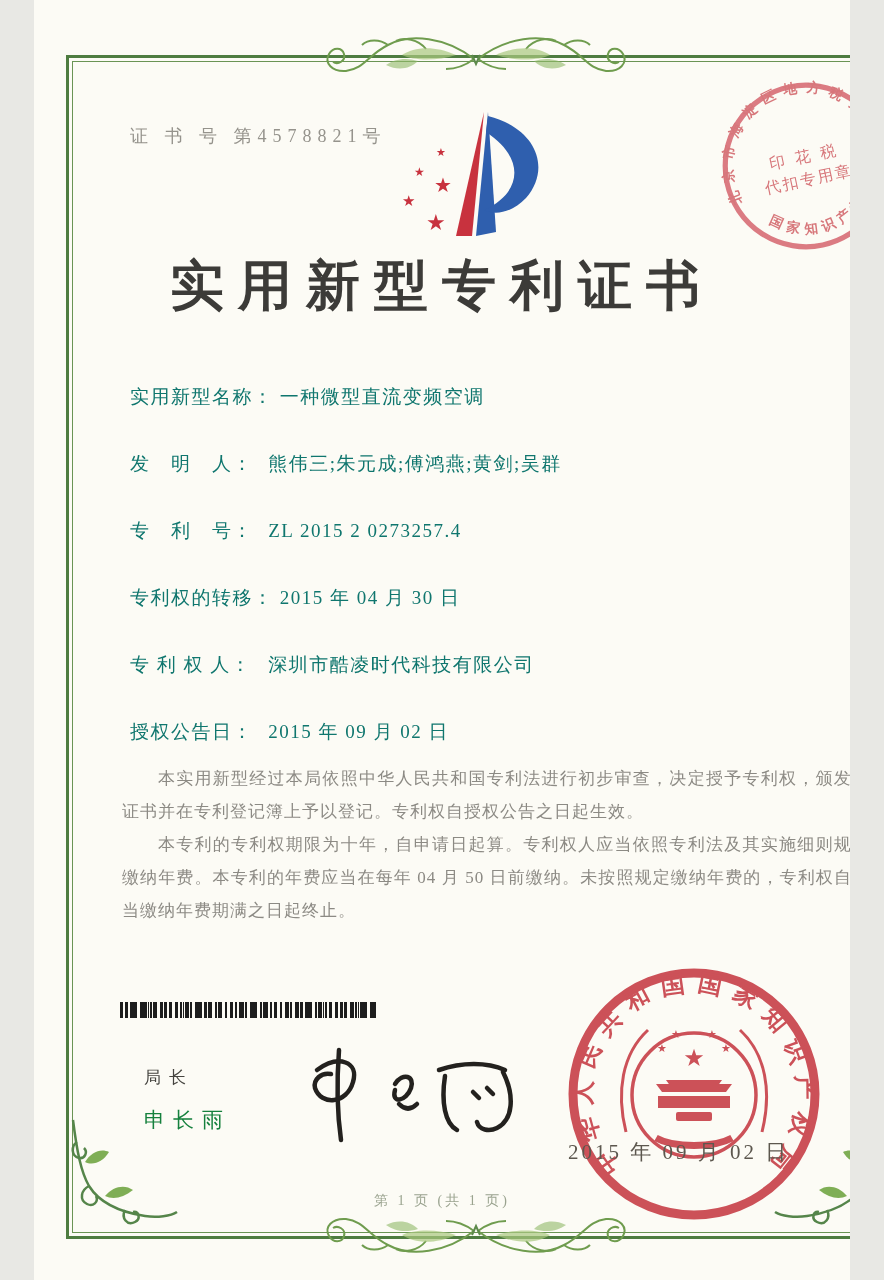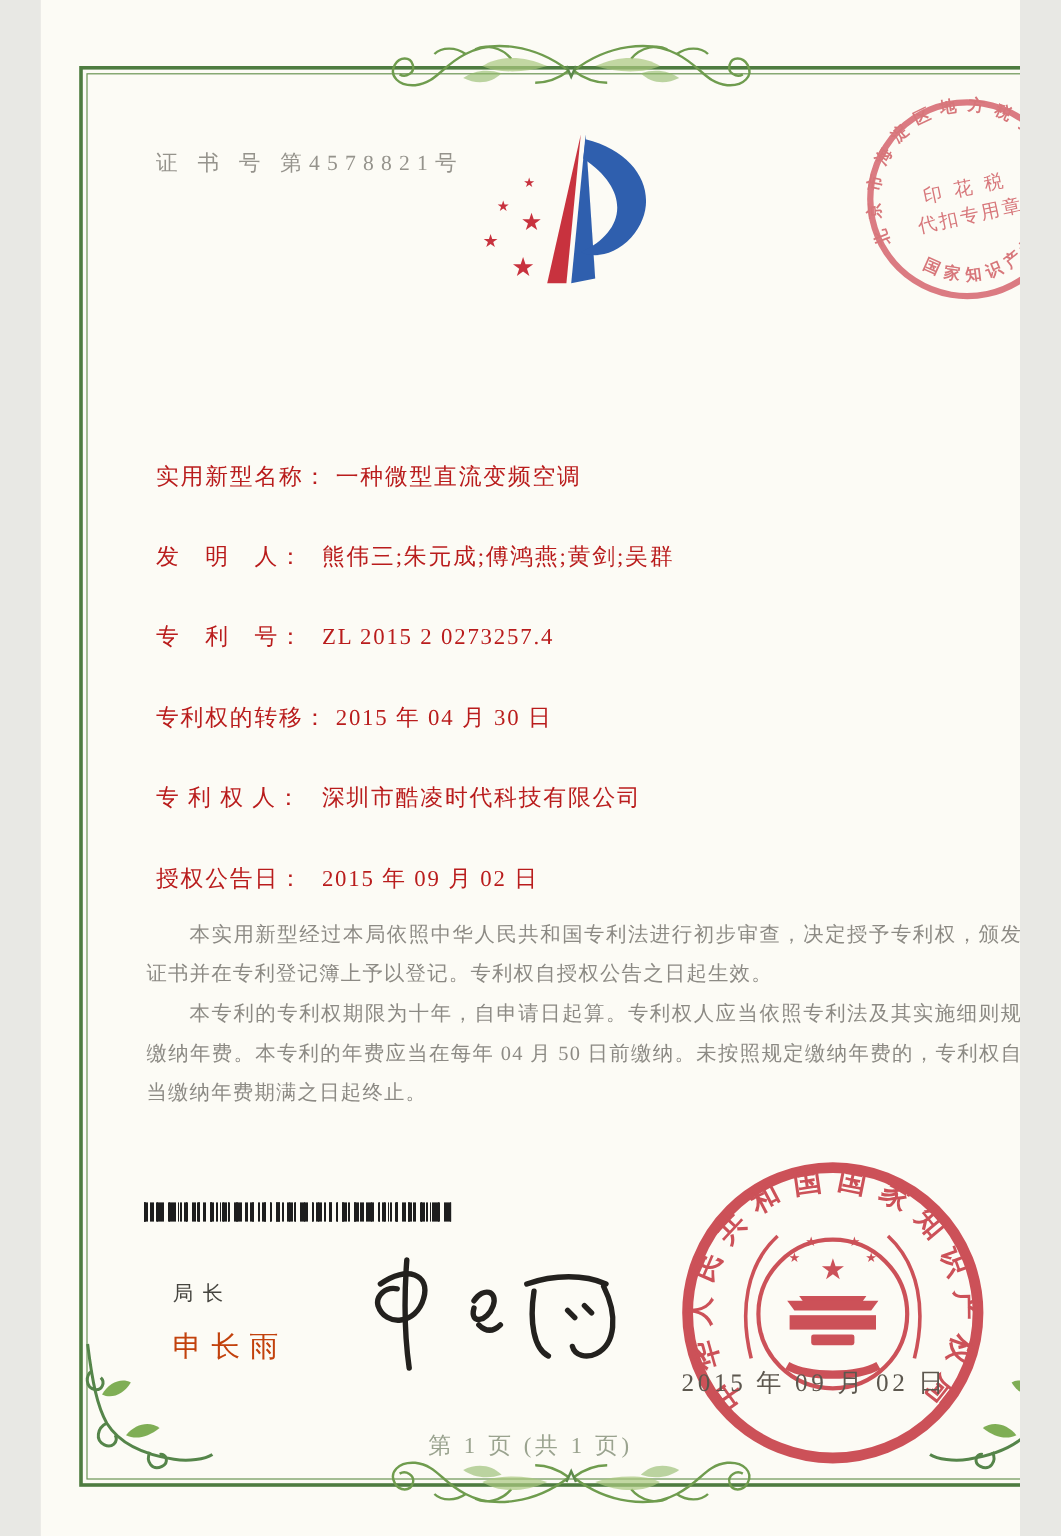--- a/index.html
+++ b/index.html
@@ -18,41 +18,41 @@
   .corner-bl{position:absolute;left:31px;top:1112px;width:120px;height:120px;transform:scale(-1,1);}
   
   .cert-no{position:absolute;left:96px;top:124px;font-size:18px;letter-spacing:6px;color:#95938c;}
   .logo{position:absolute;left:350px;top:104px;width:205px;height:148px;}
   .tax-seal{position:absolute;left:686px;top:80px;width:172px;height:172px;
     transform:rotate(-12deg);opacity:.82;}
   .title{position:absolute;left:0;top:250px;width:100%;text-align:center;
     font-size:54px;font-weight:700;letter-spacing:14px;color:#3c3b38;}
   
   .fields{position:absolute;left:96px;top:384px;width:700px;}
-  .field-row{height:23px;margin-bottom:44px;font-size:19px;color:#b91c1c;
+  .field-row{height:23px;margin-bottom:44px;font-size:19px;color:#0f766e;
     letter-spacing:1.5px;white-space:nowrap;}
   .flabel{display:inline-block;min-width:132px;}
   
   .body-text{position:absolute;left:88px;top:762px;width:748px;
     font-size:17px;line-height:33px;color:#8c8a84;text-align:justify;letter-spacing:1px;}
   .body-text p{margin:0;text-indent:36px;}
   
   .barcode{position:absolute;left:86px;top:1002px;width:256px;height:16px;
     background-image:
       repeating-linear-gradient(90deg,#1d1d1d 0 2px,transparent 2px 5px),
       repeating-linear-gradient(90deg,#1d1d1d 0 1px,transparent 1px 7px),
       repeating-linear-gradient(90deg,#1d1d1d 0 3px,transparent 3px 11px);}
   .director-title{position:absolute;left:110px;top:1066px;font-size:17px;letter-spacing:8px;color:#45443f;}
-  .director-name{position:absolute;left:110px;top:1106px;font-size:24px;letter-spacing:8px;color:#c2410c;}
+  .director-name{position:absolute;left:110px;top:1106px;font-size:21px;letter-spacing:8px;color:#15803d;}
   .signature{position:absolute;left:253px;top:1032px;width:238px;height:118px;}
   .issue-seal{position:absolute;left:528px;top:960px;width:264px;height:264px;opacity:.9;}
   .seal-date{position:absolute;left:534px;top:1138px;font-size:21px;letter-spacing:3px;
     color:#5c574e;z-index:5;}
   .page-indicator{position:absolute;left:0;top:1192px;width:100%;text-align:center;
-    font-size:19px;letter-spacing:3px;color:#9aa38f;}
+    font-size:14px;letter-spacing:3px;color:#9aa38f;}
   .seal-ring-text{font-weight:700;}
 </style>
 </head>
 <body>
 
 <div class="page">
 
   <div class="frame-outer">
     <div class="frame-inner"></div>
   </div>
@@ -126,20 +126,21 @@
     <text font-size="13" fill="#cf5a60" class="seal-ring-text" letter-spacing="8">
       <textPath href="#tax-arc-top" startOffset="4%">北京市海淀区地方税务局</textPath>
     </text>
     <text font-size="13" fill="#cf5a60" class="seal-ring-text" letter-spacing="5">
       <textPath href="#tax-arc-bottom" startOffset="10%">国家知识产权局</textPath>
     </text>
     <text x="82" y="78" text-anchor="middle" font-size="15" fill="#cf5a60" letter-spacing="3">印 花 税</text>
     <text x="82" y="100" text-anchor="middle" font-size="15" fill="#cf5a60" letter-spacing="2">代扣专用章</text>
   </svg>
 
+  <div class="title">实用新型专利证书</div>
 
   <div class="fields">
     <div class="field-row">
       <span class="flabel">实用新型名称：</span>
       <span class="fvalue">一种微型直流变频空调</span>
     </div>
     <div class="field-row">
       <span class="flabel">发　明　人：</span>
       <span class="fvalue">熊伟三;朱元成;傅鸿燕;黄剑;吴群</span>
     </div>

